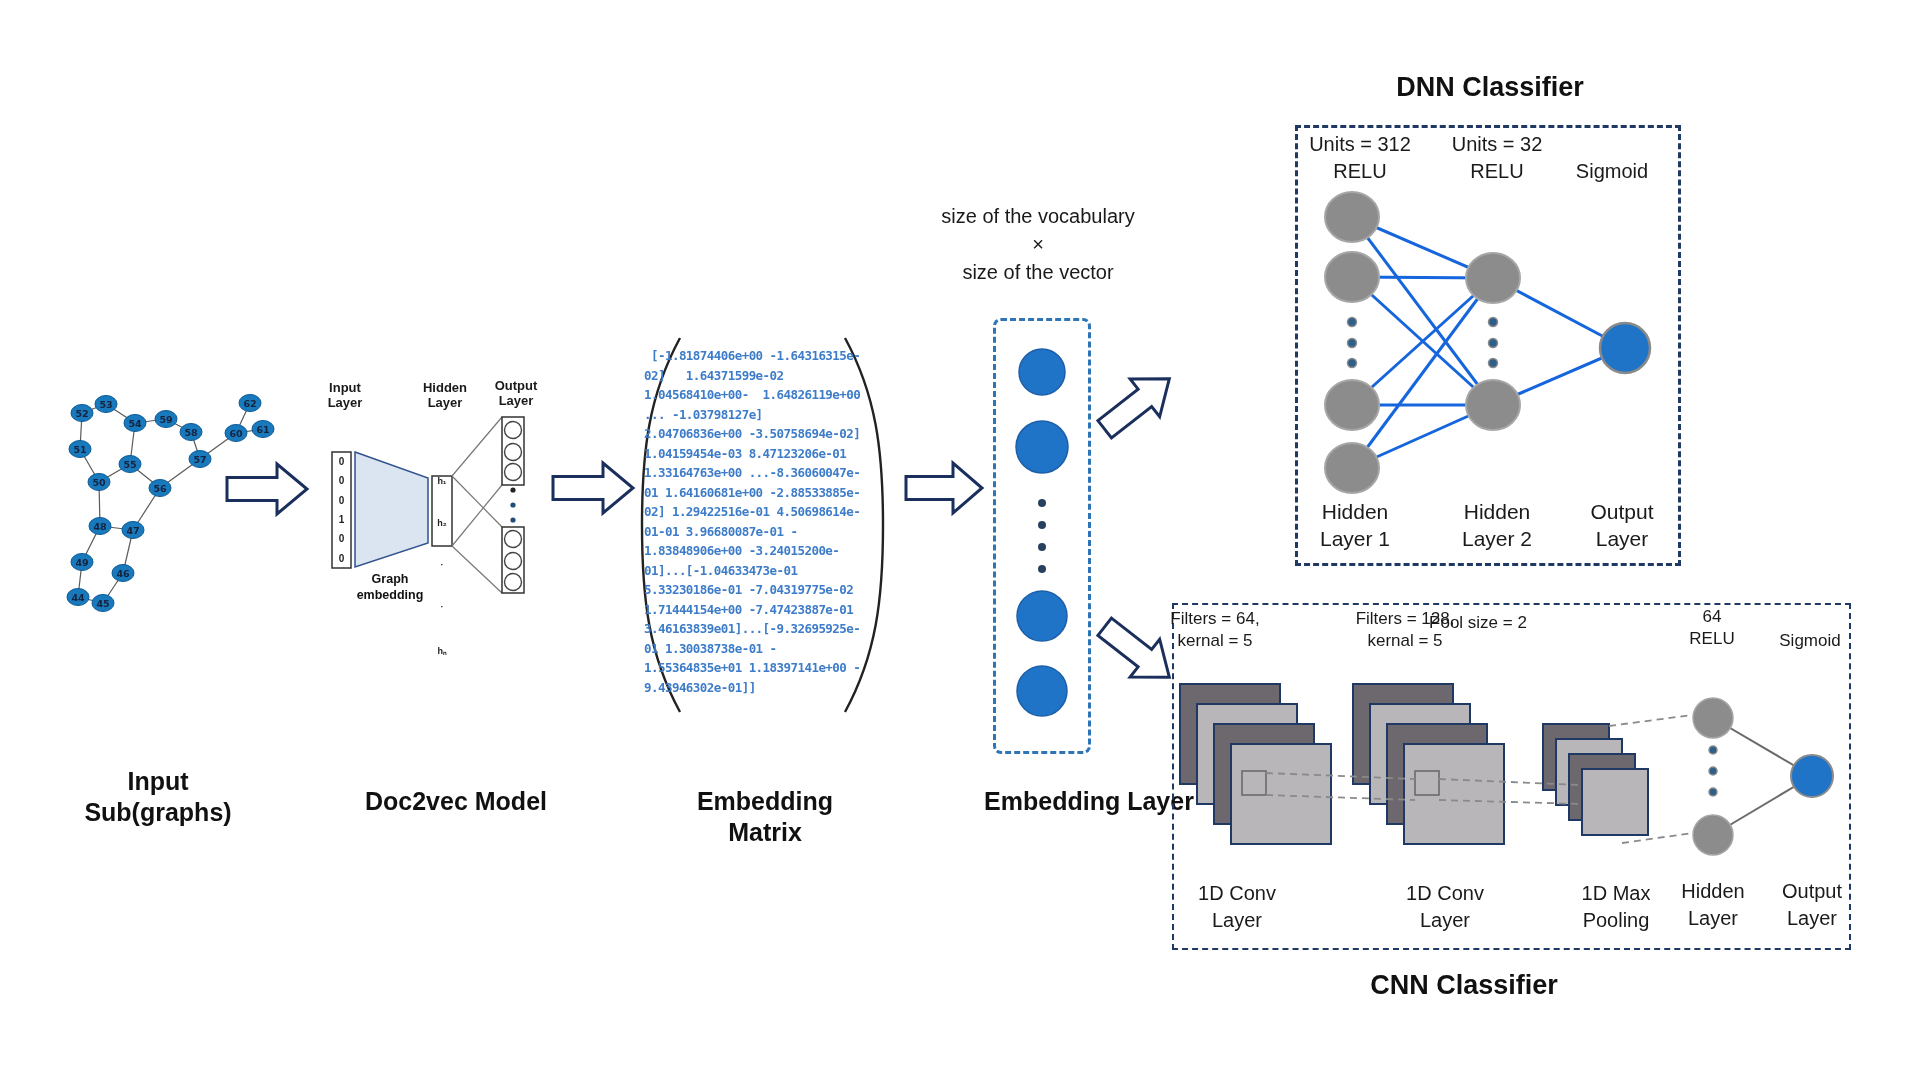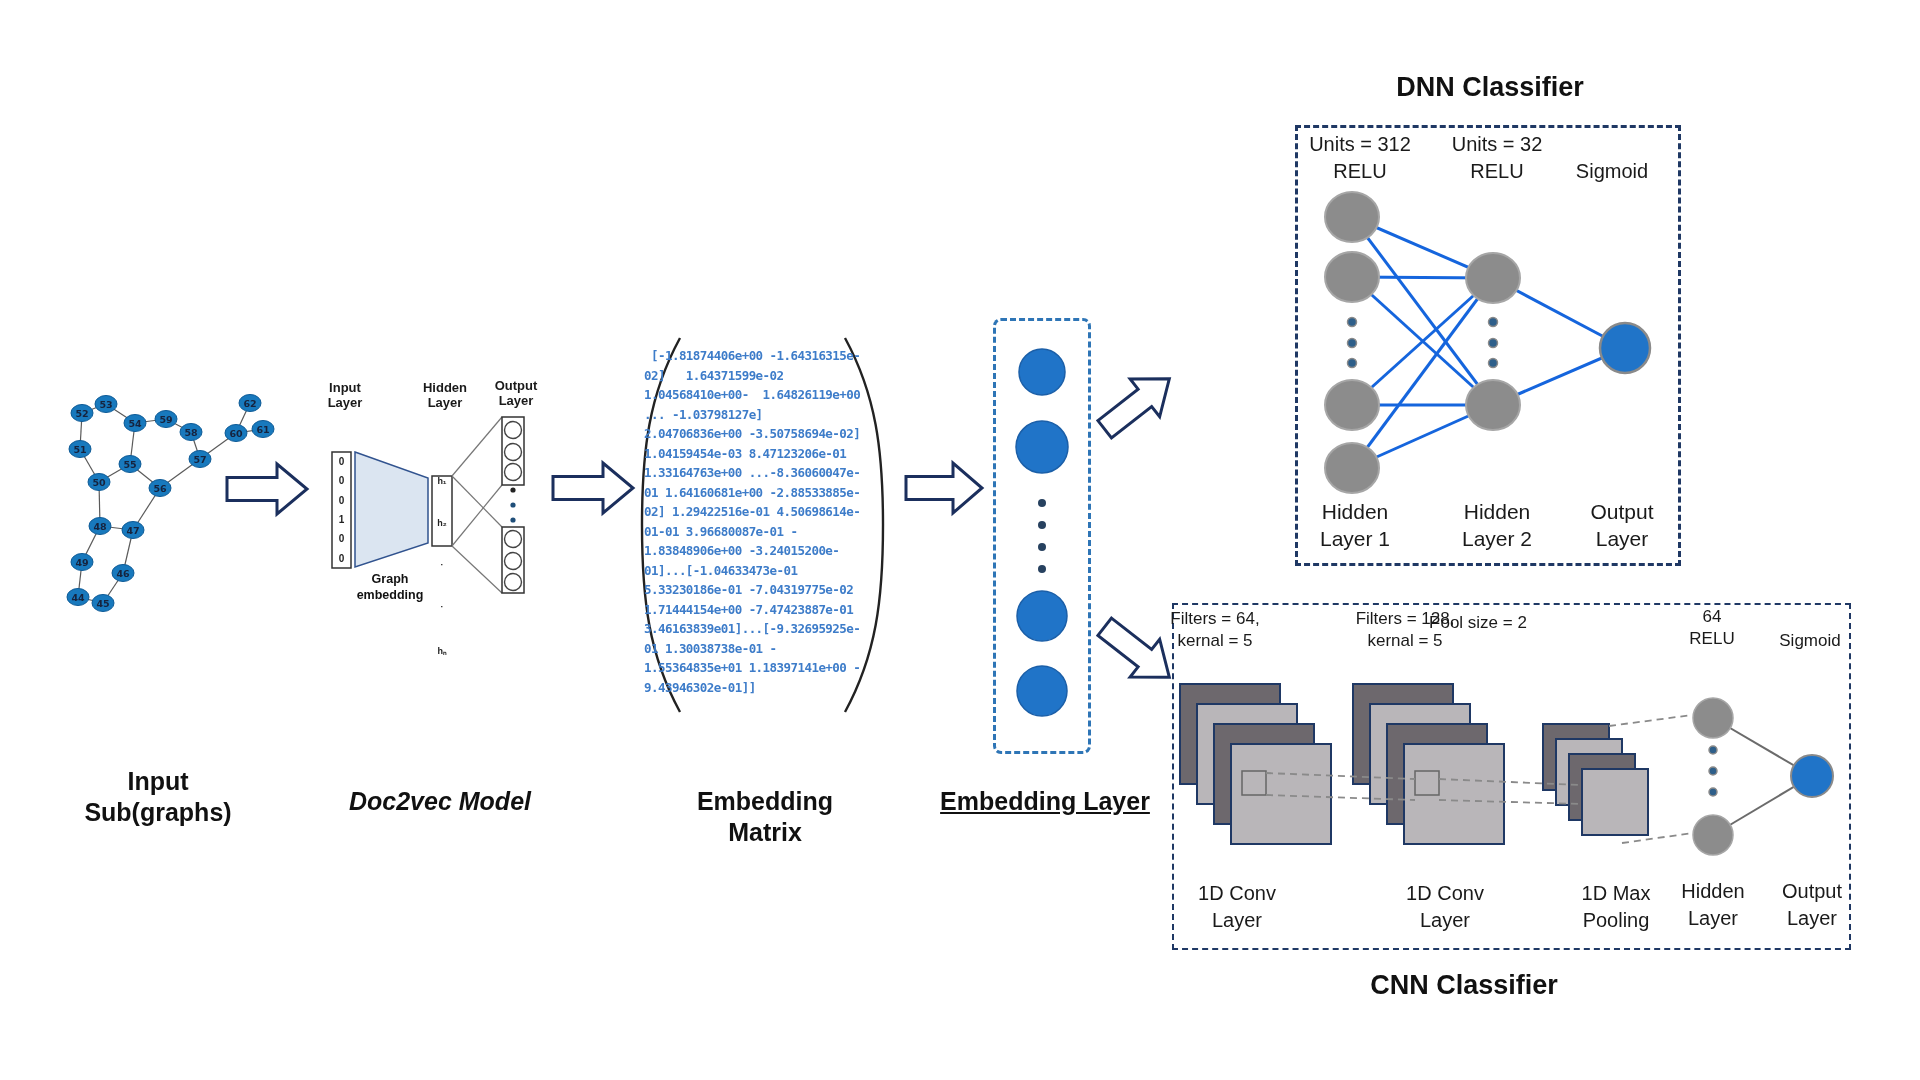--- a/index.html
+++ b/index.html
@@ -214,21 +214,21 @@
       <div>h₁</div>
       <div>h₂</div>
       <div>·</div>
       <div>·</div>
       <div>hₙ</div>
     </div>
   <div class="abs ctr" style="left:345px;top:571px;width:90px;font-size:12.5px;font-weight:700;line-height:16px;">
     <div>Graph</div>
       <div>embedding</div>
   </div>
-  <div class="abs ctr flowlabel" style="left:340px;top:786px;width:200px;font-style:italic;">Doc2vec Model</div>
+  <div class="abs ctr flowlabel" style="left:356px;top:786px;width:200px;">Doc2vec Model</div>
 
   <svg class="abs" style="left:635px;top:330px;" width="255" height="390" viewBox="0 0 255 390">
     <path d="M 45,8 C 14,65 7,120 7,195 C 7,270 14,325 45,382" fill="none" stroke="#222" stroke-width="2.4"></path>
     <path d="M 210,8 C 241,65 248,120 248,195 C 248,270 241,325 210,382" fill="none" stroke="#222" stroke-width="2.4"></path>
   </svg>
   <div id="matrix-lines" class="abs" style="left:644px;top:346px;width:205px;">
       <div class="mline"> [-1.81874406e+00 -1.64316315e-</div>
       <div class="mline">02]   1.64371599e-02</div>
       <div class="mline">1.04568410e+00-  1.64826119e+00</div>
       <div class="mline">... -1.03798127e]</div>
@@ -242,35 +242,40 @@
       <div class="mline">01]...[-1.04633473e-01</div>
       <div class="mline">5.33230186e-01 -7.04319775e-02</div>
       <div class="mline">1.71444154e+00 -7.47423887e-01</div>
       <div class="mline">3.46163839e01]...[-9.32695925e-</div>
       <div class="mline">01 1.30038738e-01 -</div>
       <div class="mline">1.55364835e+01 1.18397141e+00 -</div>
       <div class="mline">9.43946302e-01]]</div>
     </div>
   <div class="abs ctr flowlabel" style="left:665px;top:786px;width:200px;">Embedding Matrix</div>
 
+  <div class="abs ctr notelabel" style="left:918px;top:202px;width:240px;">
+    <div>size of the vocabulary</div>
+    <div>×</div>
+    <div>size of the vector</div>
+  </div>
   <div class="abs" style="left:993px;top:318px;width:92px;height:430px;border:3px dashed #2e75b6;border-radius:8px;">
     <svg width="92" height="430" viewBox="0 0 92 430">
       <circle cx="46" cy="51" r="23" fill="#2074c8" stroke="#1b5fa8" stroke-width="1.5"></circle>
       <circle cx="46" cy="126" r="26" fill="#2074c8" stroke="#1b5fa8" stroke-width="1.5"></circle>
       <g fill="#27415f">
         <circle cx="46" cy="182" r="4"></circle>
           <circle cx="46" cy="204" r="4"></circle>
         <circle cx="46" cy="226" r="4"></circle>
           <circle cx="46" cy="248" r="4"></circle>
       </g>
       <circle cx="46" cy="295" r="25" fill="#2074c8" stroke="#1b5fa8" stroke-width="1.5"></circle>
       <circle cx="46" cy="370" r="25" fill="#2074c8" stroke="#1b5fa8" stroke-width="1.5"></circle>
     </svg>
   </div>
-  <div class="abs ctr flowlabel" style="left:925px;top:786px;width:240px;text-decoration:underline;">Embedding Layer</div>
+  <div class="abs ctr flowlabel" style="left:969px;top:786px;width:240px;">Embedding Layer</div>
 
   <div class="abs ctr titlelabel" style="left:1345px;top:72px;width:290px;">DNN Classifier</div>
   <div class="abs dashedbox" style="left:1295px;top:125px;width:380px;height:435px;"></div>
   <div class="abs ctr headlabel" style="left:1300px;top:131px;width:120px;">
     <div>Units = 312</div>
       <div>RELU</div>
   </div>
   <div class="abs ctr headlabel" style="left:1437px;top:131px;width:120px;">
     <div>Units = 32</div>
       <div>RELU</div>

